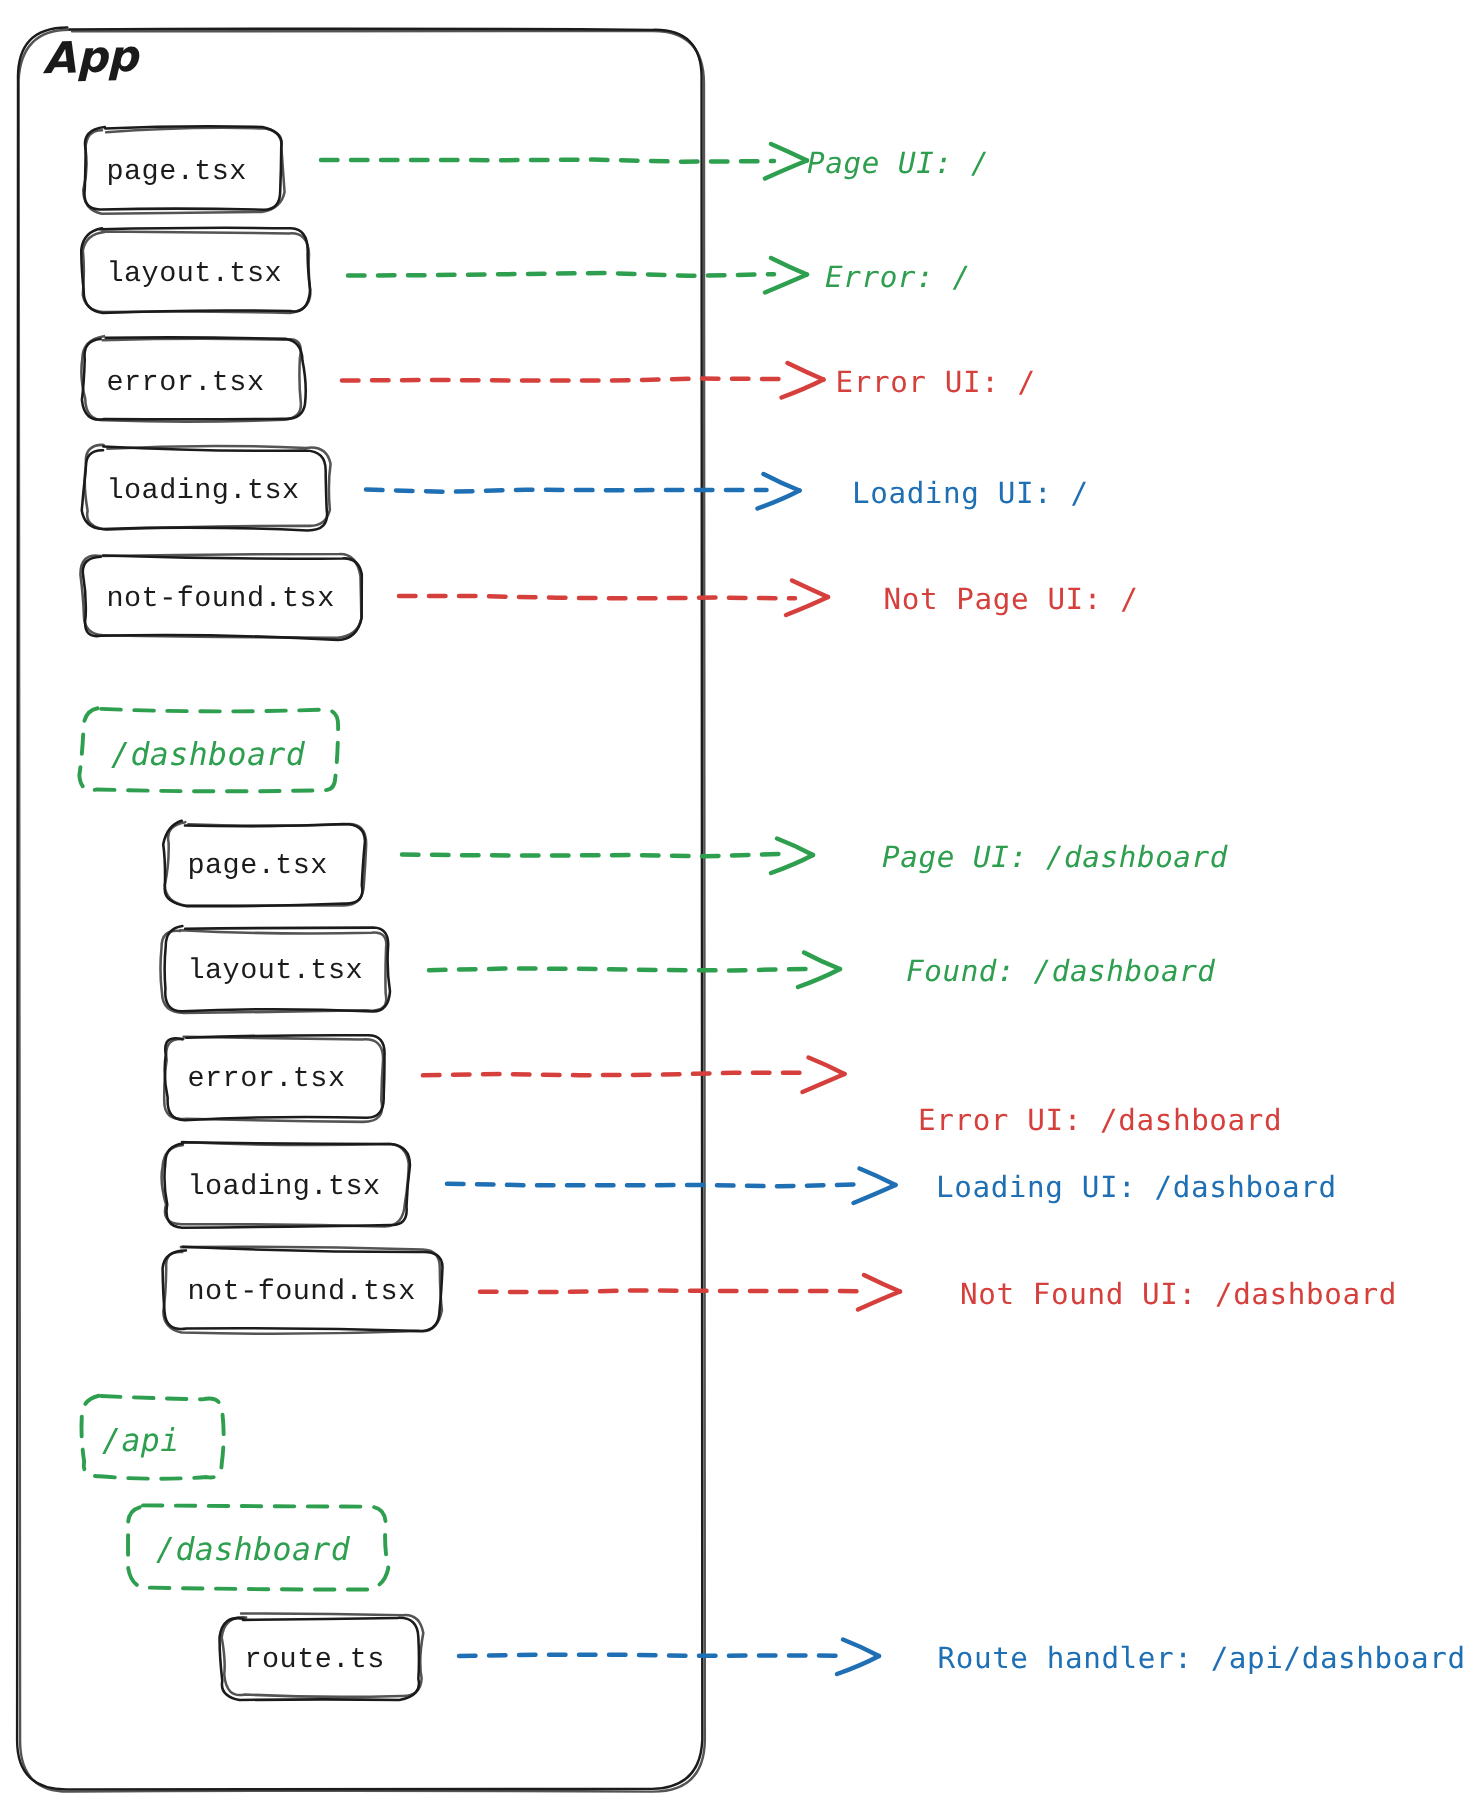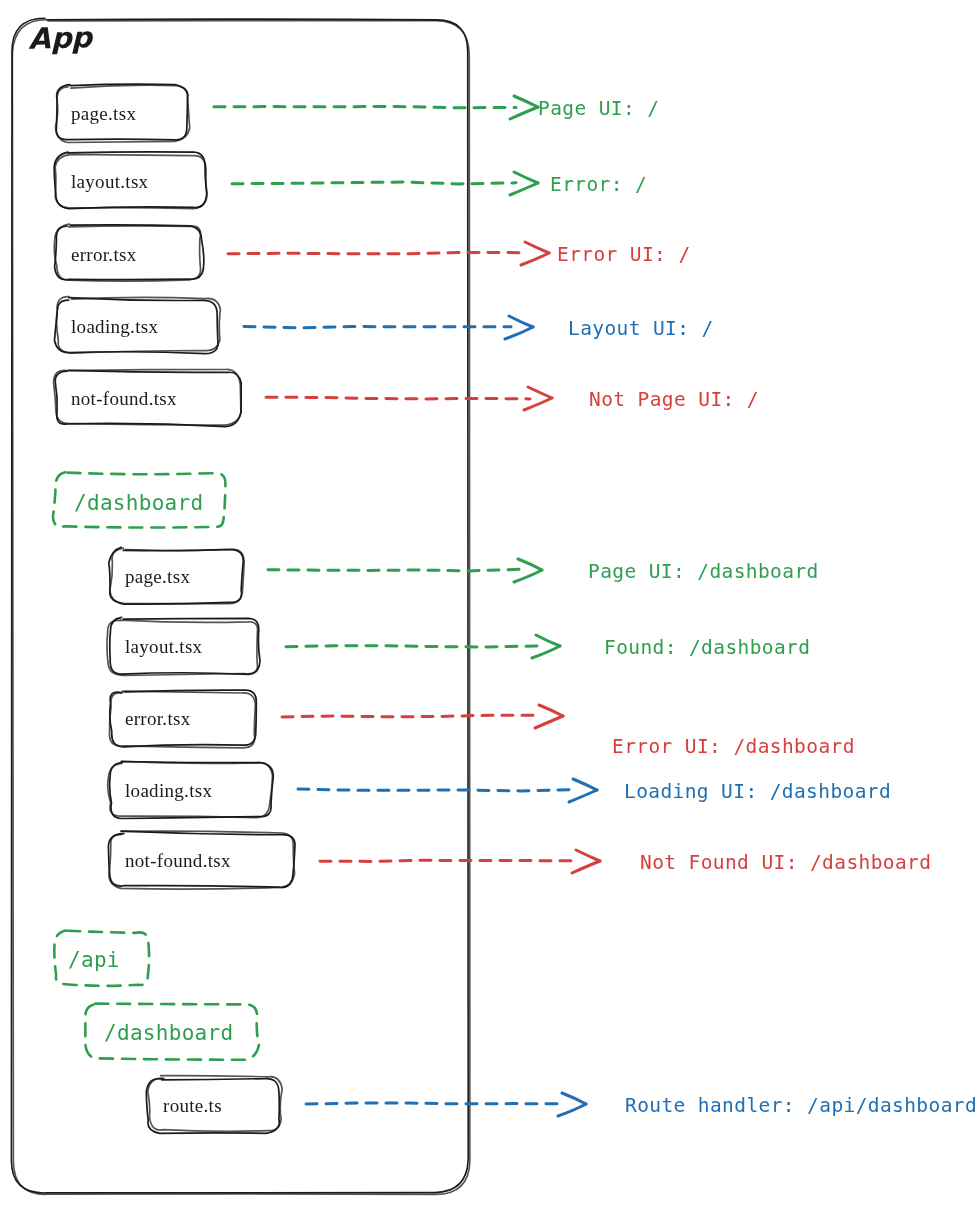--- a/index.html
+++ b/index.html
@@ -35,21 +35,21 @@
     font-weight: 700;
     font-style: italic;
     letter-spacing: -0.5px;
     color: #1a1a1a;
     transform: skewX(-4deg) rotate(-1.5deg);
     white-space: nowrap;
   }
 
   .file-label {
     position: absolute;
-    font-family: Liberation Serif, serif;
+    font-family: Liberation Mono, monospace;
     font-size: 19px;
     color: #1b1b1b;
     white-space: nowrap;
     letter-spacing: 0.3px;
   }
 
   .group-label {
     position: absolute;
     font-family: "DejaVu Sans Mono", monospace;
     font-size: 21px;
@@ -58,21 +58,21 @@
   }
 
   .edge-label {
     position: absolute;
     font-family: "DejaVu Sans Mono", monospace;
     font-size: 19.5px;
     white-space: nowrap;
     letter-spacing: 0.4px;
   }
 
-  .c-green { color: #2e9e4f; }
+  .c-green { color: #2e9e4f; font-style: italic; }
   .c-red   { color: #d6403c; }
   .c-blue  { color: #1f6fb4; }
 </style>
 </head>
 <body>
 
 <div id="canvas">
 
   <svg id="sketch-layer" viewBox="0 0 978 1210" xmlns="http://www.w3.org/2000/svg">
       <path d="M 46.4 19.7 Q 239.0 18.5 434.8 19.9 Q 468.5 18.9 467.7 53.1 Q 468.9 606.2 468.2 1159.6 Q 467.1 1191.9 434.7 1192.6 Q 238.8 1192.5 46.3 1192.9 Q 11.1 1194.0 11.4 1159.6 Q 11.0 606.6 12.0 53.5 Q 11.0 18.2 44.9 18.3 " fill="none" stroke="#1b1b1b" stroke-width="1.6" stroke-linecap="round" stroke-linejoin="round" opacity="1"></path>
@@ -140,21 +140,21 @@
   <div class="app-title">App</div>
 
   <div id="text-layer">
       <div class="file-label" style="left: 71px; top: 103px;">page.tsx</div>
       <div class="edge-label c-green" style="left: 538px; top: 97px; color: rgb(46, 158, 79);">Page UI: /</div>
       <div class="file-label" style="left: 71px; top: 171px;">layout.tsx</div>
       <div class="edge-label c-green" style="left: 550px; top: 173px; color: rgb(46, 158, 79);">Error: /</div>
       <div class="file-label" style="left: 71px; top: 244px;">error.tsx</div>
       <div class="edge-label c-red" style="left: 557px; top: 243px; color: rgb(214, 64, 60);">Error UI: /</div>
       <div class="file-label" style="left: 71px; top: 316px;">loading.tsx</div>
-      <div class="edge-label c-blue" style="left: 568px; top: 317px; color: rgb(31, 111, 180);">Layout UI: /</div>
+      <div class="edge-label c-blue" style="left: 568px; top: 317px; color: rgb(31, 111, 180);">Loading UI: /</div>
       <div class="file-label" style="left: 71px; top: 388px;">not-found.tsx</div>
       <div class="edge-label c-red" style="left: 589px; top: 388px; color: rgb(214, 64, 60);">Not Page UI: /</div>
       <div class="group-label c-green" style="left: 74px; top: 491px; color: rgb(46, 158, 79);">/dashboard</div>
       <div class="file-label" style="left: 125px; top: 566px;">page.tsx</div>
       <div class="edge-label c-green" style="left: 588px; top: 560px; color: rgb(46, 158, 79);">Page UI: /dashboard</div>
       <div class="file-label" style="left: 125px; top: 636px;">layout.tsx</div>
       <div class="edge-label c-green" style="left: 604px; top: 636px; color: rgb(46, 158, 79);">Found: /dashboard</div>
       <div class="file-label" style="left: 125px; top: 708px;">error.tsx</div>
       <div class="edge-label c-red" style="left: 612px; top: 706px; color: rgb(214, 64, 60); margin-top: 29px;">Error UI: /dashboard</div>
       <div class="file-label" style="left: 125px; top: 780px;">loading.tsx</div>

